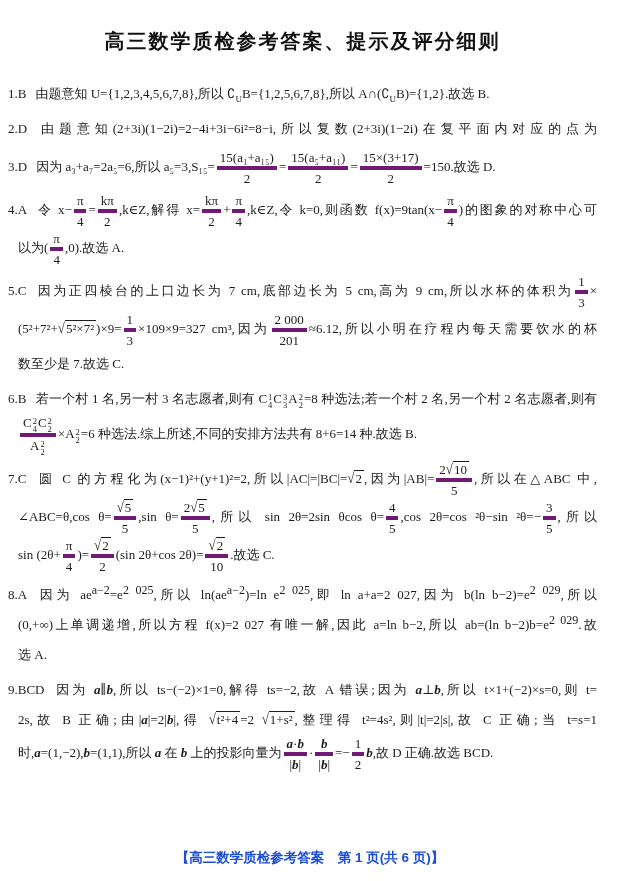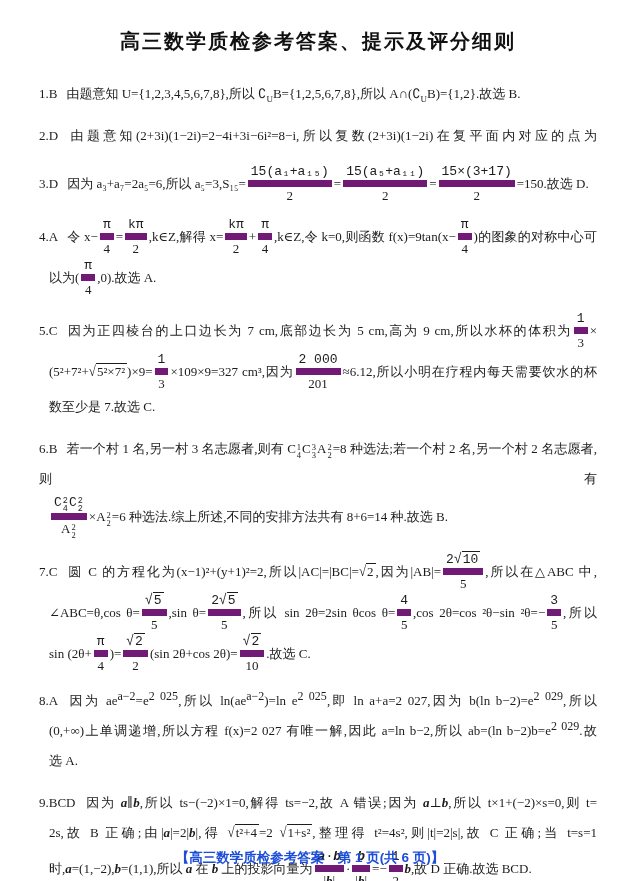--- a/index.html
+++ b/index.html
@@ -4,36 +4,36 @@
 <style>
   html,body{margin:0;padding:0;background:#fff;}
   body{
     width:620px;height:881px;overflow:hidden;
     color:#1c1c1c;
     font-family:"Liberation Serif","DejaVu Serif",serif;
     font-size:13px;
   }
   .page{
     box-sizing:border-box;width:620px;height:881px;
-    padding:24px 23px 0 39px;position:relative;background:#fff;
+    padding:24px 23px 0 8px;position:relative;background:#fff;
   }
   .title{
     margin:4px 0 24px 0;
     font-family:"Liberation Sans","DejaVu Sans",sans-serif;
     font-size:20px;font-weight:bold;text-align:center;letter-spacing:2px;
     color:#111;
   }
-  .item{margin:12px 0 2px 0;}
+  .item{margin:5px 0 2px 0;}
   .line{line-height:30px;padding-left:10px;text-align:left;}
   .line.first{padding-left:0;}
   .line.j{text-align:justify;text-align-last:justify;}
   .qnum{margin-right:9px;white-space:nowrap;}
   
   .frac{display:inline-block;vertical-align:-0.9em;text-align:center;line-height:normal;margin:0 2px;text-align-last:center;}
-  .frac .num{display:block;line-height:17px;padding:0 3px;border-bottom:7px solid #701a75;white-space:nowrap;font-family:Liberation Mono, monospace;}
+  .frac .num{display:block;line-height:17px;padding:0 3px;border-bottom:4px solid #701a75;white-space:nowrap;}
   .frac .den{display:block;line-height:17px;padding:0 3px;white-space:nowrap;}
   
   .sqrt{white-space:nowrap;display:inline-block;line-height:normal;}
   .sqrt .rad{display:inline-block;transform:scaleY(1.12);transform-origin:bottom;}
   .sqrt .rc{display:inline-block;border-top:1px solid #1c1c1c;padding:0 2px 0 1px;line-height:15px;}
   
   .ss{display:inline-block;vertical-align:-5px;margin:0 1px;text-align:left;text-align-last:left;}
   .ss span{display:block;font-size:8.5px;line-height:8px;}
   sup{font-size:12px;line-height:0;}
   sub{font-size:9px;line-height:0;}

